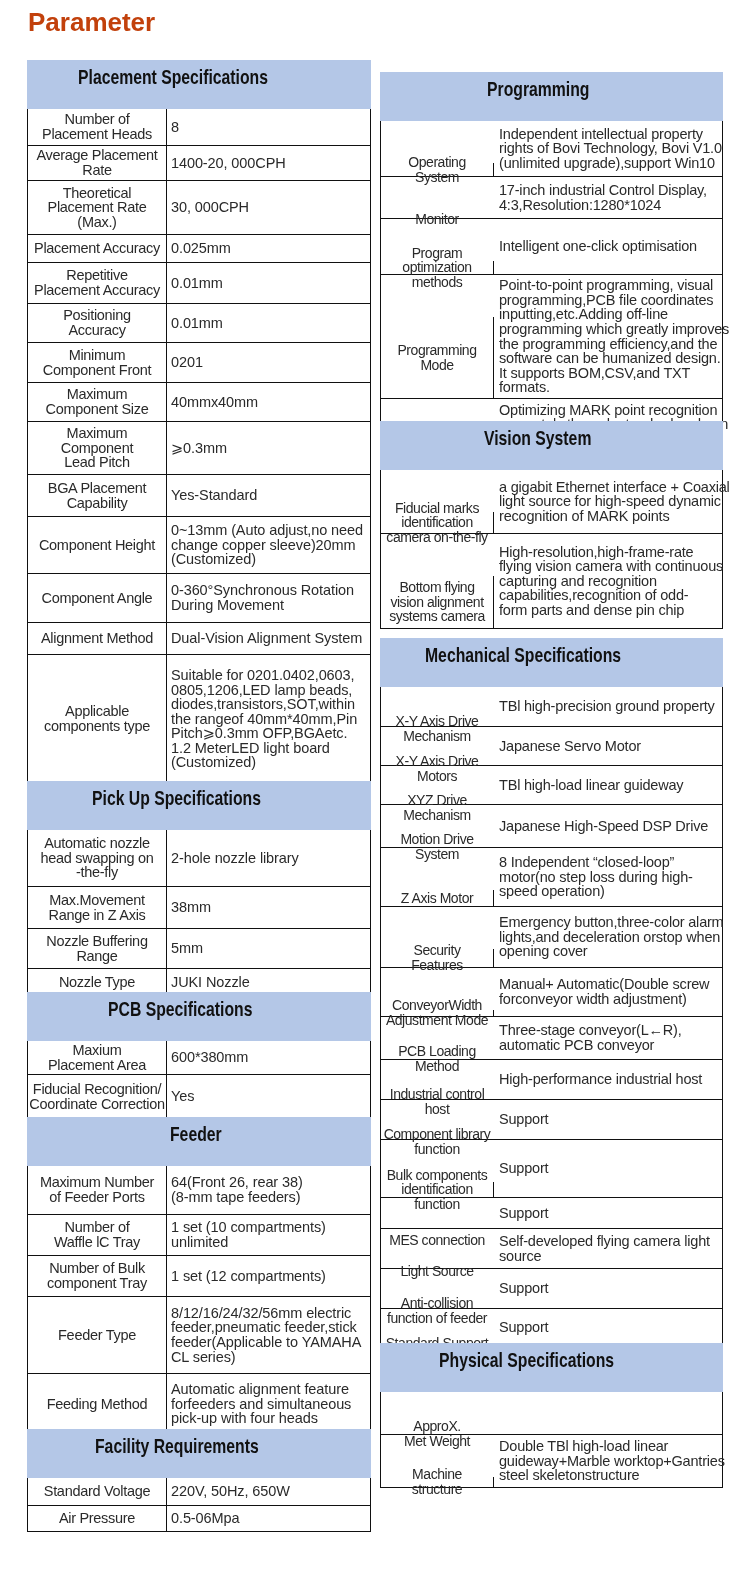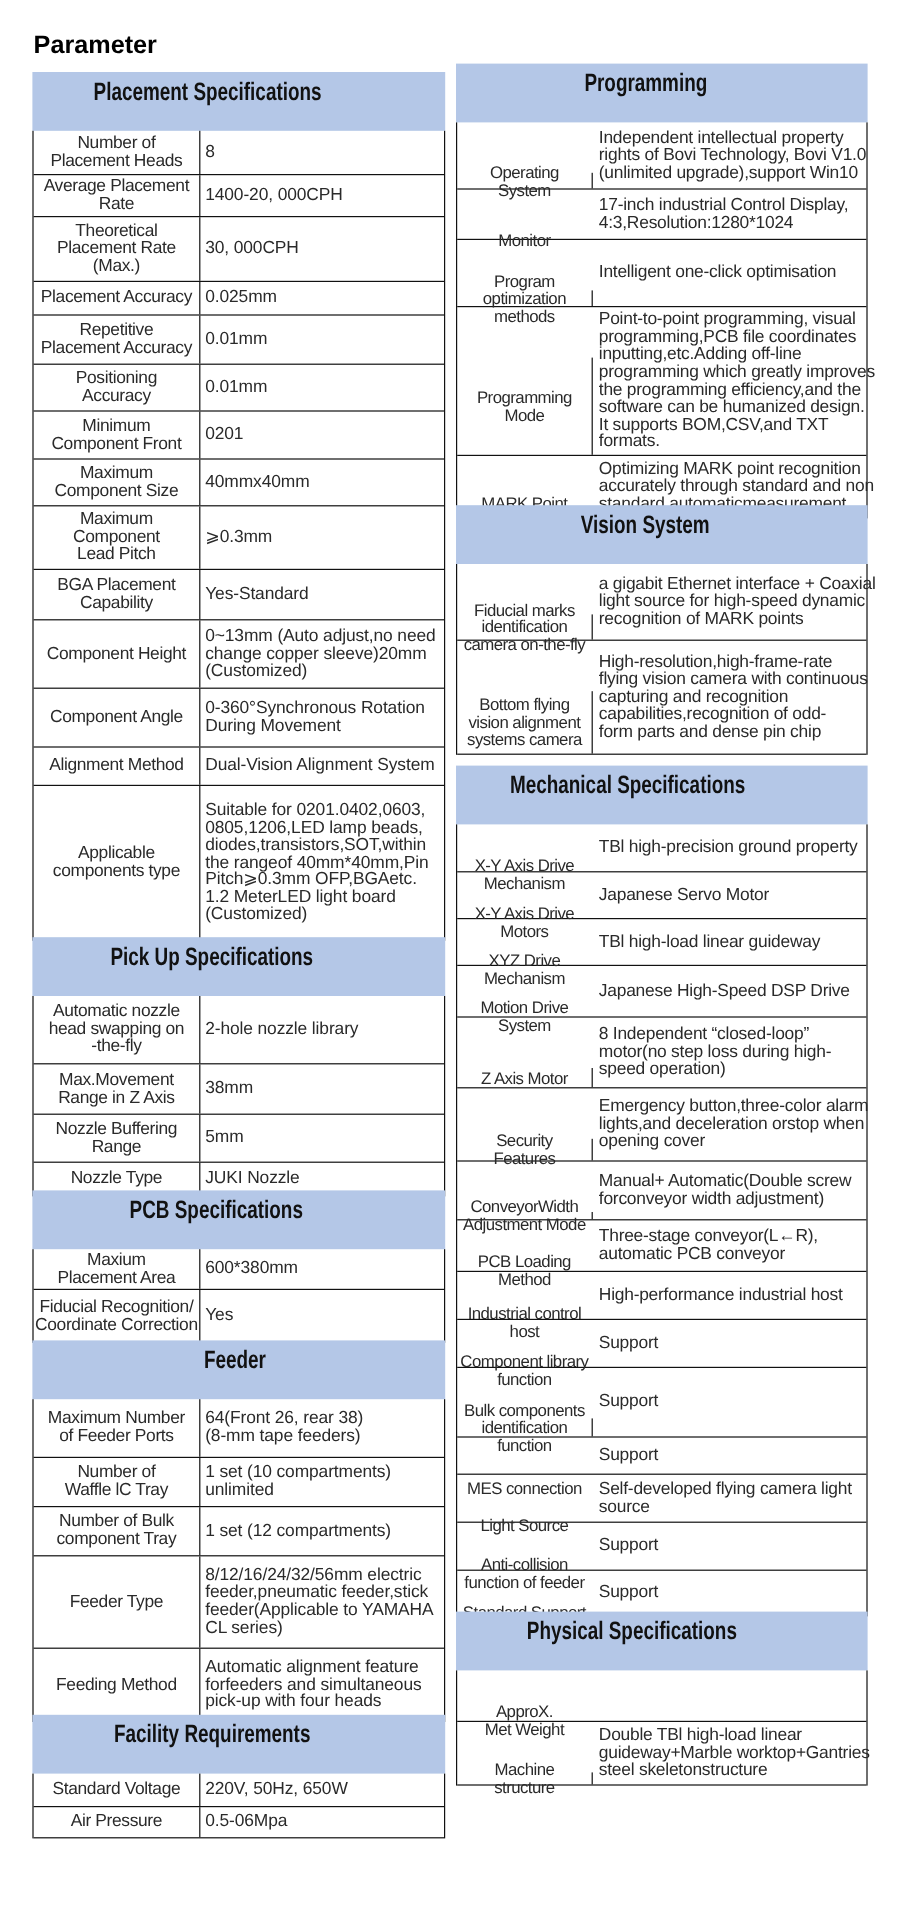--- a/index.html
+++ b/index.html
@@ -1,21 +1,21 @@
 <!DOCTYPE html>
 <html style="--head-bg: #b4c7e7; --line: #111111;"><head>
   <meta charset="utf-8">
   <style>
     :root { --head-bg: #b4c7e7; --line: #111111; }
     * { box-sizing: border-box; margin: 0; padding: 0; }
     html, body { background: #ffffff; }
     body { width: 750px; height: 1591px; position: relative; overflow: hidden;
            font-family: "Liberation Sans", sans-serif; color: #222; }
-    .page-title { position: absolute; left: 28px; top: 25px; font-size: 21px; font-weight: bold;
-                  line-height: 26px; color: #000000; }
+    .page-title { position: absolute; left: 28px; top: 9px; font-size: 26px; font-weight: bold;
+                  line-height: 26px; color: #c2410c; }
     .sec { position: absolute; }
     .sec.left { left: 27px; width: 344px; }
     .sec.right { left: 380px; width: 343px; }
     .sec-head { height: 49px; background: var(--head-bg); overflow: hidden; white-space: nowrap; text-align: center; }
     .sec-head span { display: inline-block; font-size: 21px; font-weight: bold; color: #111;
                      line-height: 33px; transform: scaleX(0.75); transform-origin: left center; }
     .left .sec-head span { margin-left: 11px; }
     .right .sec-head span { margin-left: 8px; }
     .tbl { border-left: 1.5px solid var(--line); border-right: 1.5px solid var(--line); }
     .row { display: flex; border-bottom: 1.5px solid var(--line); }
@@ -202,21 +202,21 @@
         <div class="k">Standard Voltage</div>
         <div class="v">220V, 50Hz, 650W</div>
       </div>
     <div class="row" style="height:26px">
         <div class="k">Air Pressure</div>
         <div class="v">0.5-06Mpa</div>
       </div>
   </div>
 </section>
 
-<section class="sec right" style="top:53px">
+<section class="sec right" style="top:72px">
   <div class="sec-head"><span>Programming</span></div>
   <div class="tbl">
     <div class="row" style="height:56px">
         <div class="k">Operating
 System</div>
         <div class="v">Independent intellectual property
 rights of Bovi Technology, Bovi V1.0
 (unlimited upgrade),support Win10</div>
       </div>
     <div class="row" style="height:42px">

